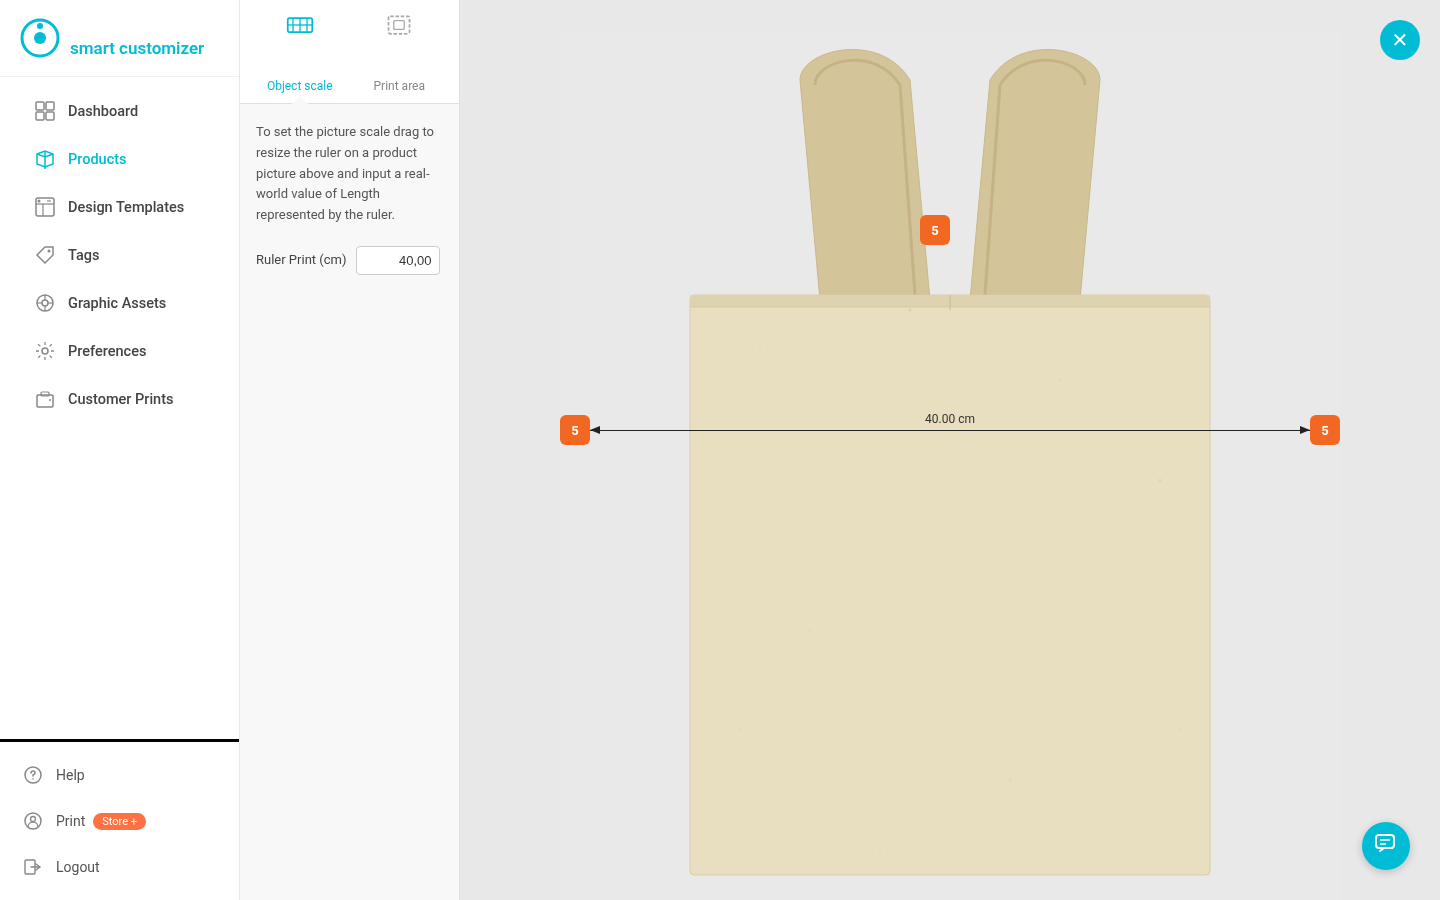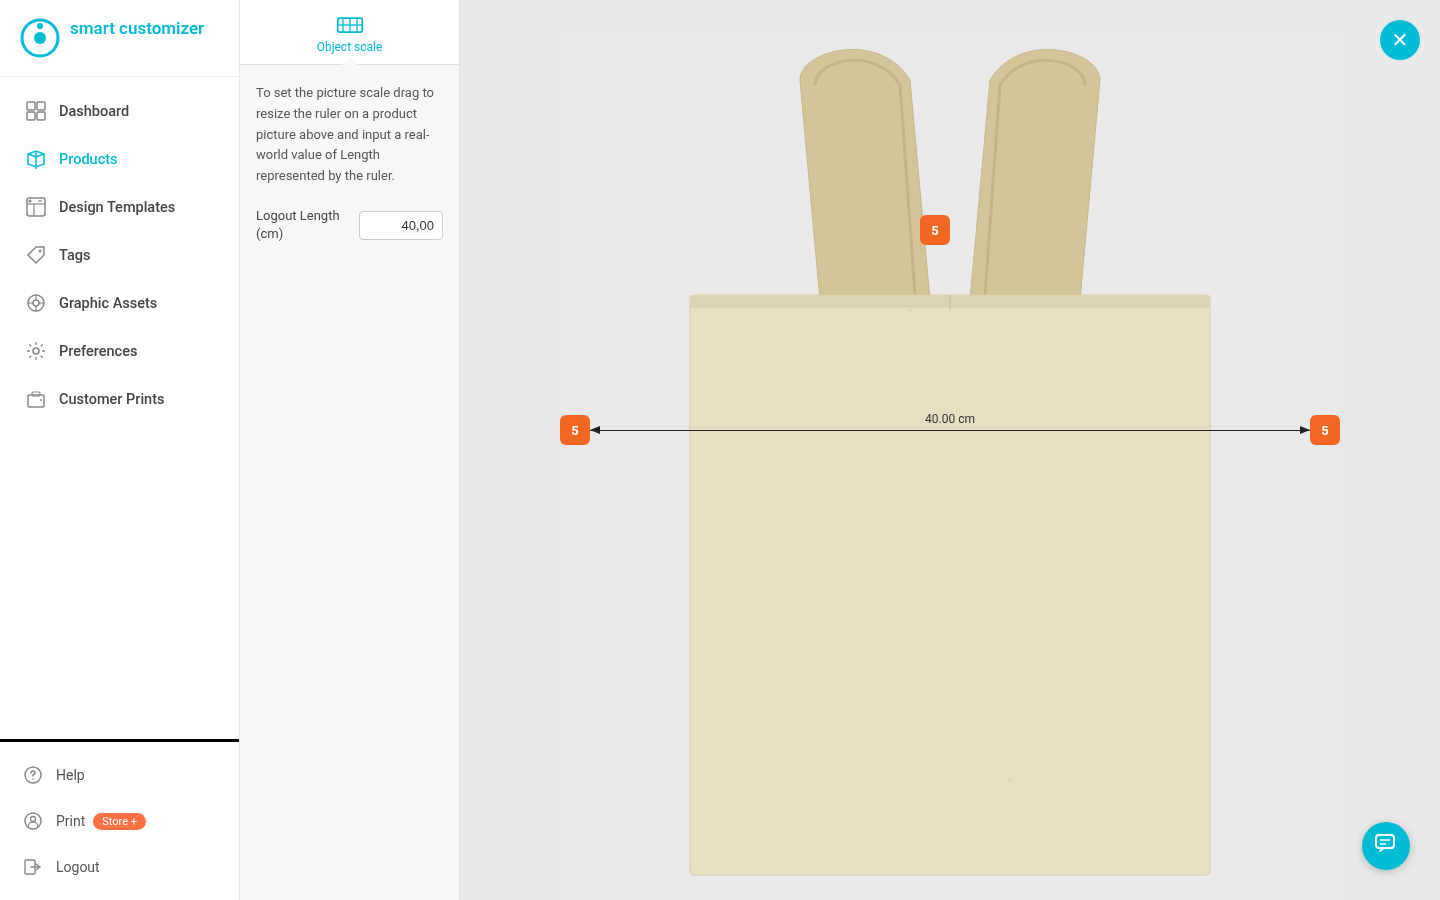--- a/index.html
+++ b/index.html
@@ -11,37 +11,37 @@
       min-width: 240px;
       background: #fff;
       border-right: 1px solid #e8e8e8;
       display: flex;
       flex-direction: column;
       height: 900px;
       z-index: 10;
     }
     .sidebar-logo {
       display: flex;
-      align-items: flex-start;
+      align-items: flex-end;
       padding: 18px 20px;
       border-bottom: 1px solid #f0f0f0;
     }
     .logo-icon {
       width: 40px;
       height: 40px;
       margin-right: 10px;
     }
     .logo-text {
       color: #00bcd4;
       font-size: 17px;
       font-weight: 600;
     }
     .sidebar-nav {
       flex: 1;
-      padding: 10px 3px;
+      padding: 10px 12px;
     }
     .nav-item {
       display: flex;
       align-items: center;
       padding: 13px 22px;
       cursor: pointer;
       color: #444;
       font-size: 14.5px;
       font-weight: 500;
       transition: background 0.15s;
@@ -97,20 +97,21 @@
     .panel-tab {
       display: flex;
       flex-direction: column;
       align-items: center;
       padding: 14px 16px 10px;
       cursor: pointer;
       color: #888;
       font-size: 12px;
       position: relative;
       flex: 1;
+      gap: 39px;
     }
     .panel-tab.active { color: #00bcd4; }
     .panel-tab.active::after {
       content: '';
       position: absolute;
       bottom: -1px;
       left: 50%;
       transform: translateX(-50%);
       width: 0; height: 0;
       border-left: 8px solid transparent;
@@ -395,25 +396,32 @@
     <div class="panel-tab active">
       <svg class="panel-tab-icon" viewBox="0 0 32 24" fill="none">
         <rect x="2" y="4" width="28" height="16" rx="2" stroke="#00bcd4" stroke-width="2"></rect>
         <line x1="8" y1="4" x2="8" y2="20" stroke="#00bcd4" stroke-width="1.5"></line>
         <line x1="16" y1="4" x2="16" y2="20" stroke="#00bcd4" stroke-width="1.5"></line>
         <line x1="24" y1="4" x2="24" y2="20" stroke="#00bcd4" stroke-width="1.5"></line>
         <line x1="2" y1="12" x2="30" y2="12" stroke="#00bcd4" stroke-width="1.5"></line>
       </svg>
       <span>Object scale</span>
     </div>
+    <div class="panel-tab">
+      <svg class="panel-tab-icon" viewBox="0 0 32 24" fill="none">
+        <rect x="4" y="2" width="24" height="20" rx="2" stroke="#aaa" stroke-width="2" stroke-dasharray="4 2"></rect>
+        <rect x="10" y="7" width="12" height="10" rx="1" stroke="#aaa" stroke-width="1.5"></rect>
+      </svg>
+      <span>Print area</span>
+    </div>
   </div>
   <div class="panel-content">
     <p>To set the picture scale drag to resize the ruler on a product picture above and input a real-world value of Length represented by the ruler.</p>
     <div class="ruler-row">
-      <span class="ruler-label">Logout Length (cm)</span>
+      <span class="ruler-label">Ruler Print (cm)</span>
       <input class="ruler-input" type="text" value="40,00" style="">
     </div>
   </div>
 </div>
 
 <div id="main">
 
   <div class="close-btn">
     <span>✕</span>
   </div>

